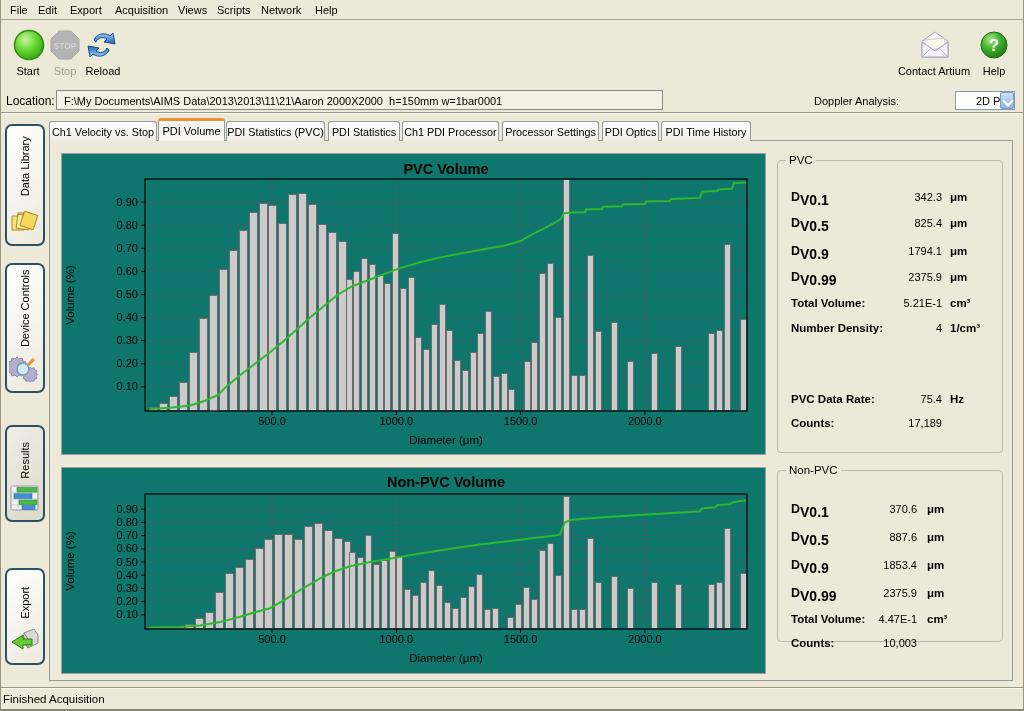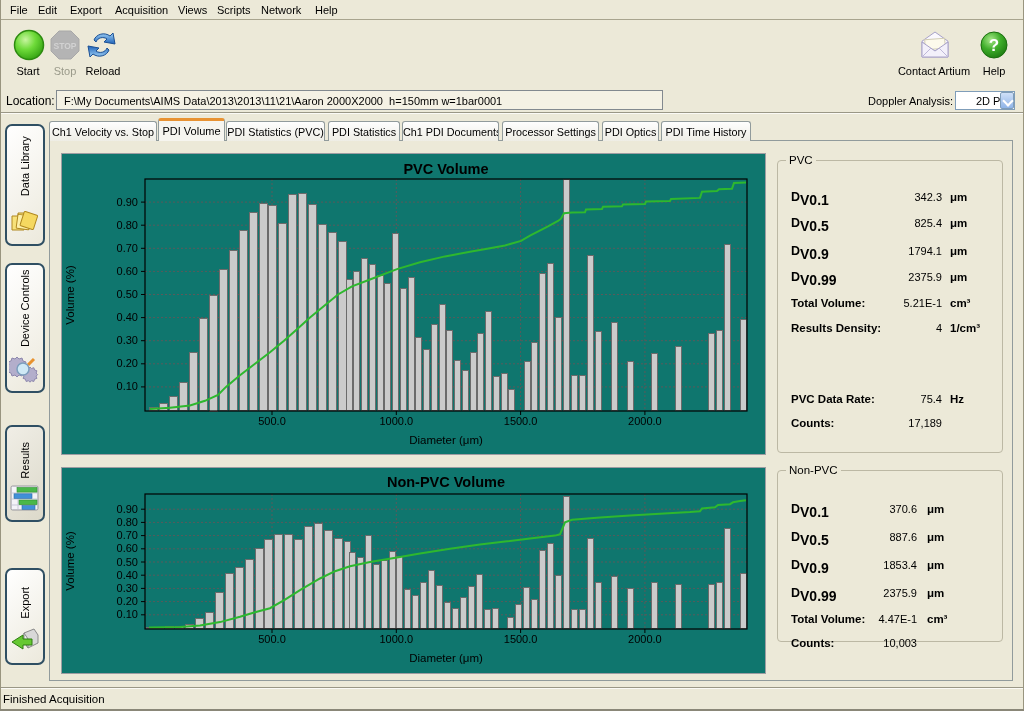--- a/index.html
+++ b/index.html
@@ -7,21 +7,21 @@
 #edgeR { position:absolute; left:1023px; top:0; width:1px; height:711px; background:#99957f; }
 svg text { font-family:"Liberation Sans",sans-serif; fill:#000; }
 .abs { position:absolute; }
 #menubar { position:absolute; left:0; top:0; height:19px; }
 #menuline { position:absolute; left:0; top:19px; width:1024px; height:1px; background:#a8a48e; }
 .mi { position:absolute; top:4px; font-size:11px; }
 .tlab { position:absolute; top:65px; font-size:11px; text-align:center; white-space:nowrap; }
 #loclab { position:absolute; left:6px; top:94px; font-size:12px; }
 #locfield { position:absolute; left:56px; top:90px; width:607px; height:20px; background:#f4f1e4;
   border:1px solid #82898f; font-size:11px; padding:4px 0 0 7px; white-space:nowrap; overflow:hidden; }
-#doplab { position:absolute; left:760px; top:95px; width:193px; text-align:right; font-size:11px; }
+#doplab { position:absolute; left:760px; top:95px; width:193px; text-align:center; font-size:11px; }
 #dopfield { position:absolute; left:955px; top:91px; width:60px; height:19px; background:#fff;
   border:1px solid #7f9db9; font-size:11px; padding:3px 0 0 20px; }
 #doparrow { position:absolute; left:1000px; top:92px; width:14px; height:17px;
   background:linear-gradient(#cfe0f8,#8fb4e8); border:1px solid #7f9db9; border-radius:2px; }
 #doparrow:after { content:""; position:absolute; left:2.5px; top:4px; width:6px; height:6px;
   border:2.2px solid #fff; border-top:none; border-right:none; transform:rotate(-45deg); }
 #clienttop { position:absolute; left:0; top:112px; width:1024px; height:2px;
   border-top:1px solid #9a9786; border-bottom:1px solid #fbfaf5; }
 .sbtn { position:absolute; left:5px; width:40px; border:2px solid #2f4f63; border-radius:7px; }
 .slab { position:absolute; left:0; top:4px; width:100%; height:62%;
@@ -164,21 +164,21 @@
 <path d="M15 7 L19 13 L19 22 L15 15 Z" fill="#f4f4f4" stroke="#8a8a8a"></path>
 <path d="M14 9 L14 13 L23 13 L23 19 L14 19 L14 23 L3 16 Z" fill="#66c832" stroke="#2e7d12"></path>
 </svg></div>
   </div>
 
 <div id="tabpage"></div>
 <div class="tab" style="left:49px;width:108px">Ch1 Velocity vs. Stop</div>
 <div class="tab sel" style="left:158px;width:67px">PDI Volume</div>
 <div class="tab" style="left:226px;width:99px">PDI Statistics (PVC)</div>
 <div class="tab" style="left:328px;width:72px">PDI Statistics</div>
-<div class="tab" style="left:402px;width:97px">Ch1 PDI Documents</div>
+<div class="tab" style="left:402px;width:97px">Ch1 PDI Processor</div>
 <div class="tab" style="left:502px;width:97px">Processor Settings</div>
 <div class="tab" style="left:602px;width:57px">PDI Optics</div>
 <div class="tab" style="left:661px;width:90px">PDI Time History</div>
 
 <div class="panel" style="left:61px;top:153px;width:705px;height:302px">
     <svg width="704" height="301" style="position:absolute;left:-1px;top:-1px">
       <text x="385.0" y="21" font-size="14.5" font-weight="bold" text-anchor="middle">PVC Volume</text>
       <line x1="84" y1="233.9" x2="686" y2="233.9" stroke="#5a5a5a" stroke-width="1" stroke-dasharray="2,2"></line>
       <line x1="80" y1="233.9" x2="84" y2="233.9" stroke="#000" stroke-width="1"></line>
       <text x="77" y="237.4" font-size="11" text-anchor="end">0.10</text>
@@ -414,21 +414,21 @@
       <span class="dlab"><b>D</b><span class="dsub">V0.99</span></span>
       <span class="val">2375.9</span>
       <span class="unit">μm</span>
     </div>
     <div class="srow" style="top:135px">
       <span class="blab">Total Volume:</span>
       <span class="val">5.21E-1</span>
       <span class="unit">cm³</span>
     </div>
     <div class="srow" style="top:160px">
-      <span class="blab">Results Density:</span>
+      <span class="blab">Number Density:</span>
       <span class="val">4</span>
       <span class="unit">1/cm³</span>
     </div>
     <div class="srow" style="top:231px">
       <span class="blab">PVC Data Rate:</span>
       <span class="val">75.4</span>
       <span class="unit">Hz</span>
     </div>
     <div class="srow" style="top:255px">
       <span class="blab">Counts:</span>

